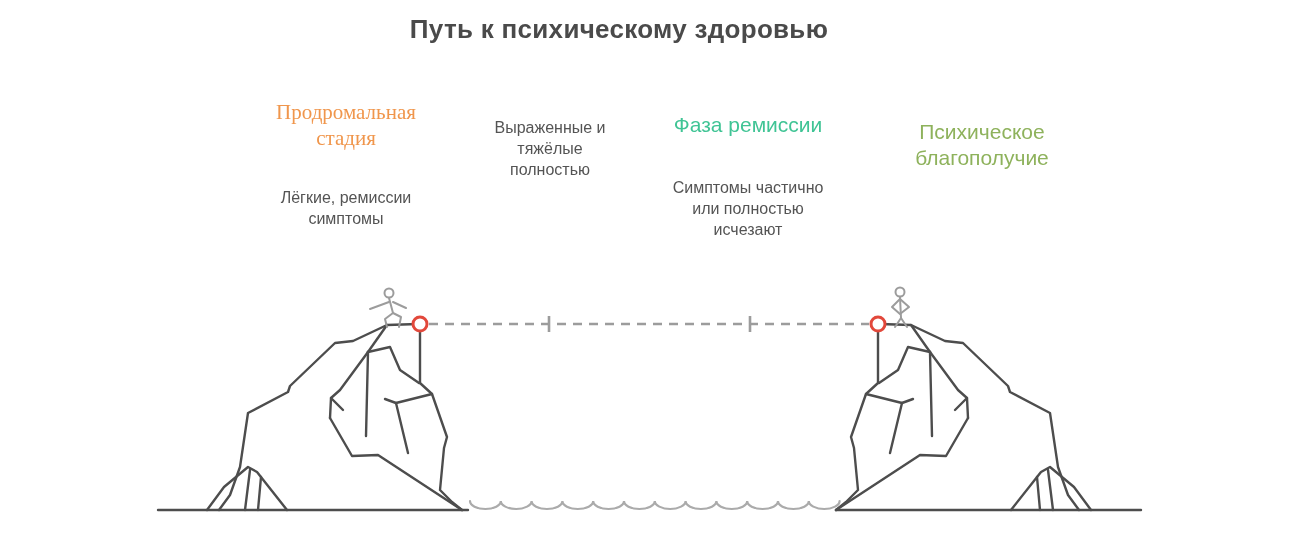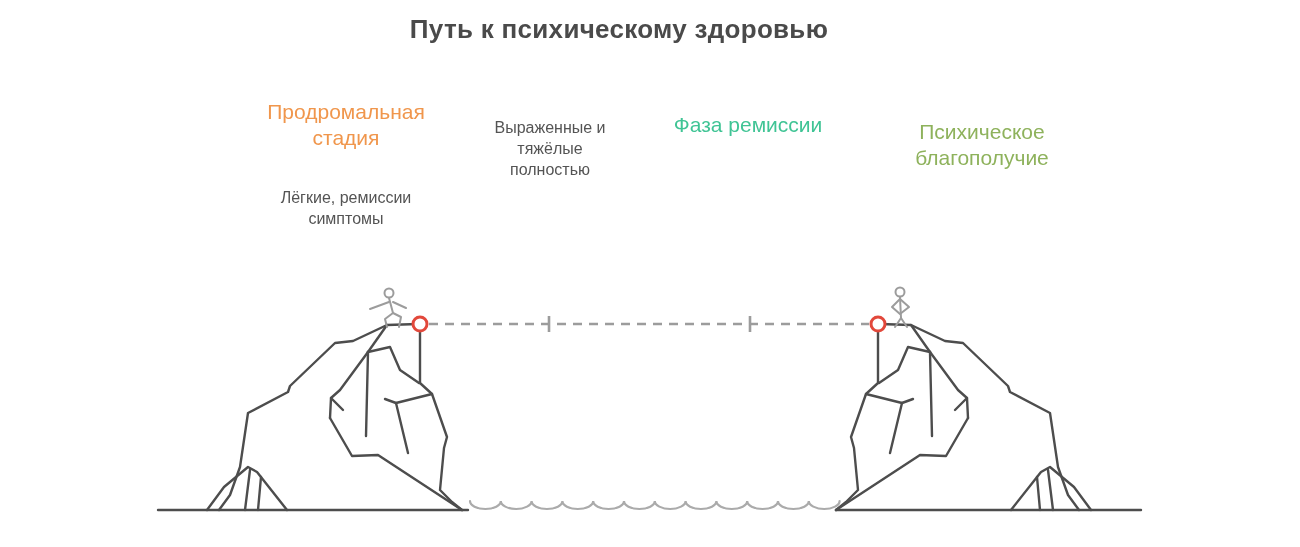--- a/index.html
+++ b/index.html
@@ -17,21 +17,21 @@
   }
   .stage { position:absolute; top:95px; width:230px; text-align:center; }
   .stage-0 { left:231px; }
   .stage-1 { left:435px; }
   .stage-2 { left:633px; }
   .stage-3 { left:867px; }
   .stage-label {
     min-height:60px; display:flex; align-items:center; justify-content:center;
     white-space:pre-line; font-size:21px; line-height:26px; font-weight:400;
   }
-  .stage-0 .stage-label { color:var(--stage0,#f0964c); }
+  .stage-0 .stage-label { color:var(--stage0,#f0964c);font-family:Liberation Serif, serif; }
   .stage-1 .stage-label { color:var(--stage1,#ed6a60); }
   .stage-2 .stage-label { color:var(--stage2,#40c495); }
   .stage-3 .stage-label { color:var(--stage3,#8eb25c);margin-top:20px; }
   .stage-desc {
     margin-top:17px; min-height:72px;
     display:flex; align-items:center; justify-content:center;
     white-space:pre-line; font-size:16px; line-height:21px;
     color:var(--body-text,#545454);
   }
   .scene { position:absolute; left:0; top:0; width:1300px; height:547px; }
@@ -60,20 +60,23 @@
       <div class="stage-desc">Лёгкие, ремиссии
 симптомы</div>
     </div>
     <div class="stage stage-1">
       <div class="stage-desc">Выраженные и
 тяжёлые
 полностью</div>
     </div>
     <div class="stage stage-2">
       <div class="stage-label">Фаза ремиссии</div>
+      <div class="stage-desc">Симптомы частично
+или полностью
+исчезают</div>
     </div>
     <div class="stage stage-3">
       <div class="stage-label">Психическое
 благополучие</div>
     </div>
   </div>
 
   <svg class="scene" viewBox="0 0 1300 547">
 
     <path class="ln" d="M158,510 L468,510"></path>

